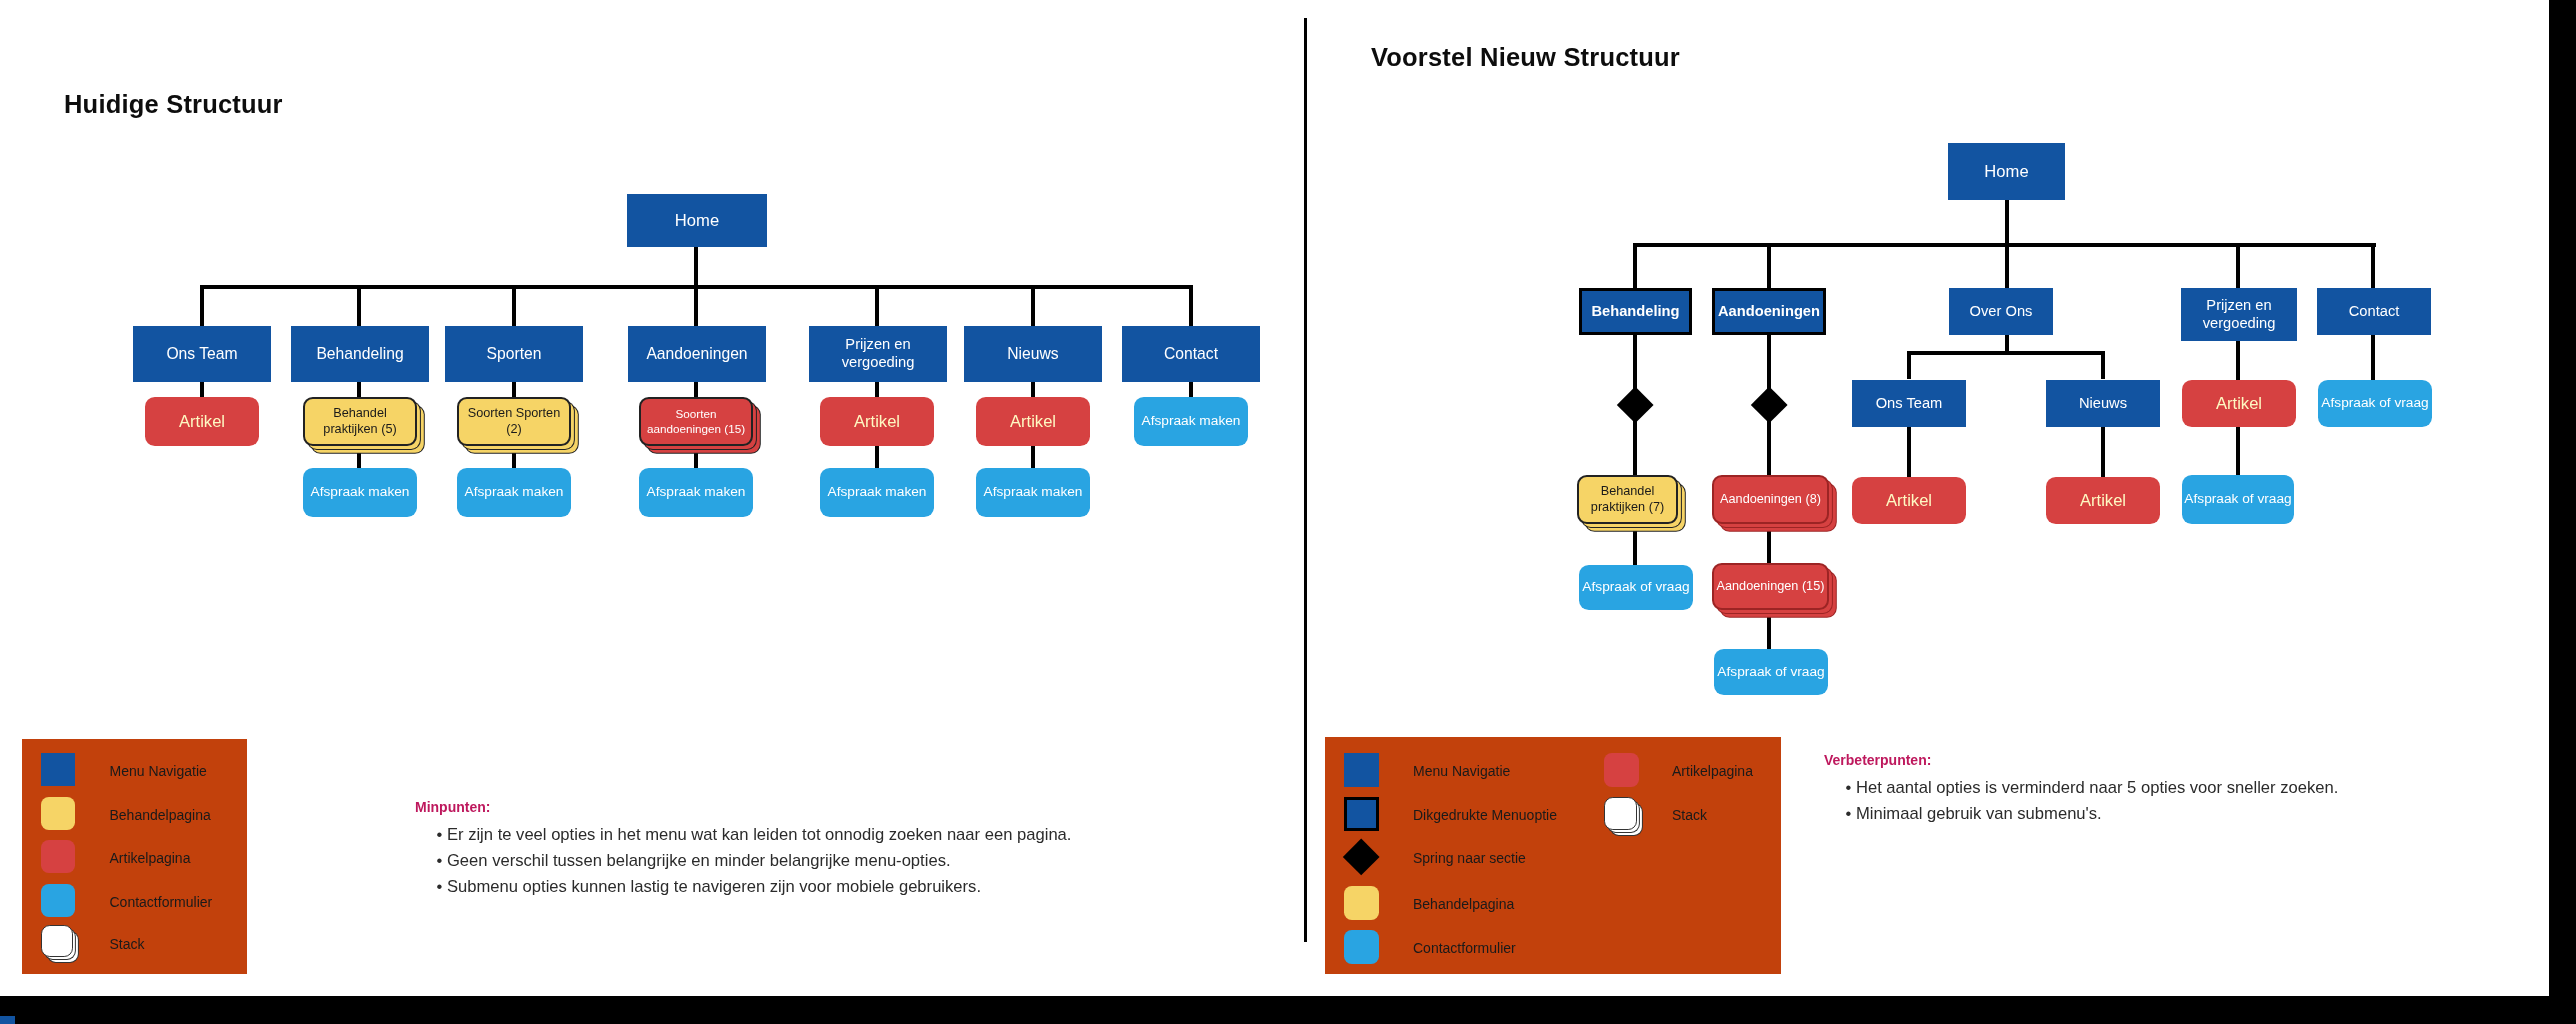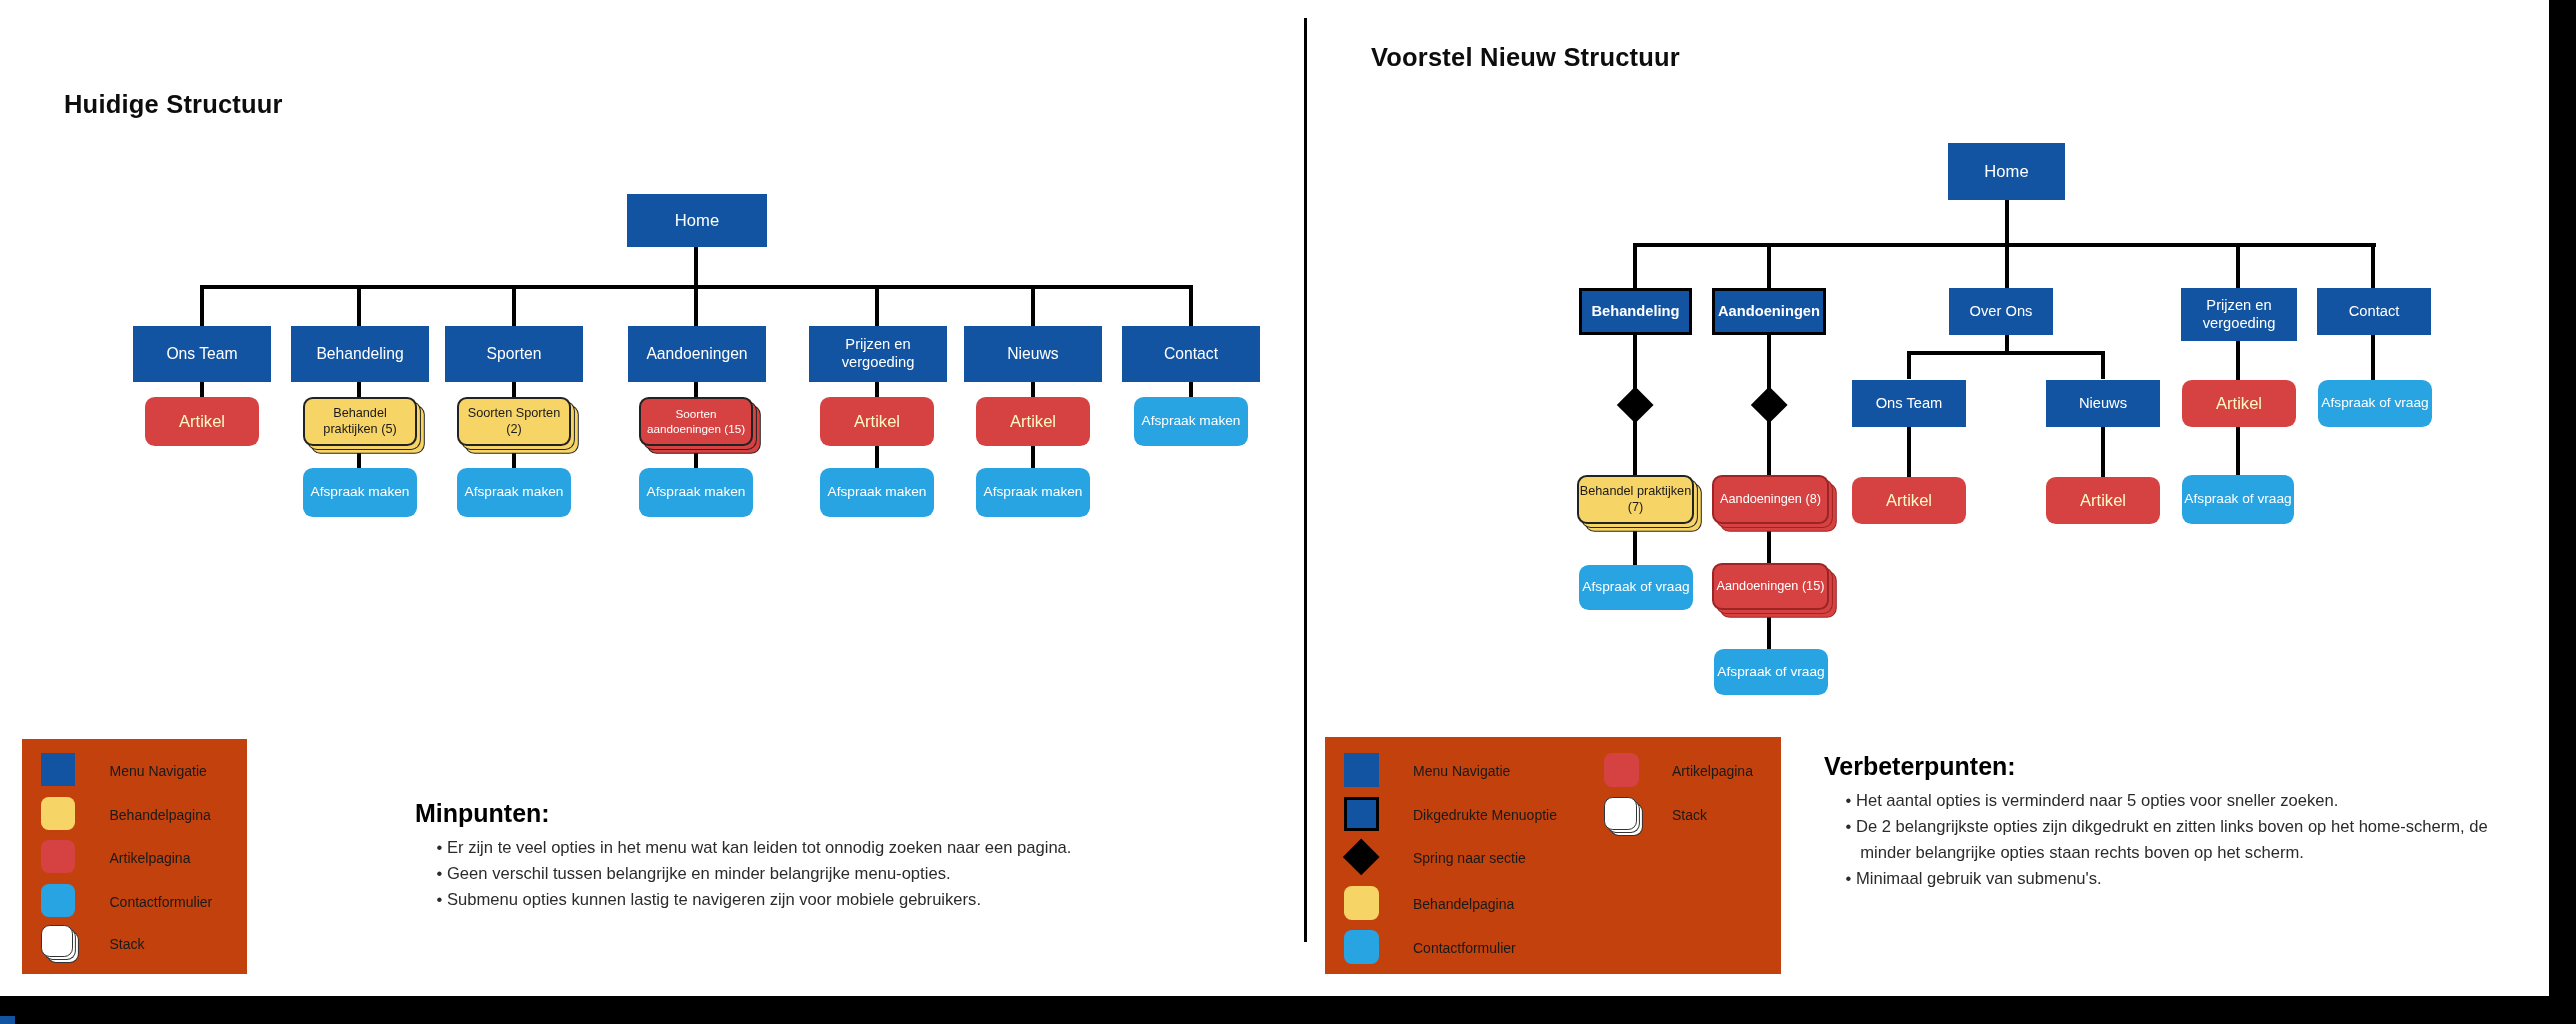--- a/index.html
+++ b/index.html
@@ -30,21 +30,21 @@
   .sw{position:absolute;box-sizing:border-box;}
   .sq{background:#1254A1;}
   .sq-bold{background:#1254A1;border:3.9px solid #000;}
   .r-yel{background:#F6D466;border-radius:7.8px;}
   .r-red{background:#D64141;border-radius:7.8px;}
   .r-lbl{background:#29A4E2;border-radius:7.8px;}
   .r-stk{background:#fff;border:1.5px solid #333;border-radius:8.8px;
          box-shadow:2.9px 2.9px 0 -1px #fff,2.9px 2.9px 0 0 #333,5.9px 5.9px 0 -1px #fff,5.9px 5.9px 0 0 #333;}
   .lg-label{position:absolute;font-size:14px;color:#1a1a1a;white-space:nowrap;}
   
-  .notes-title{font-size:25px;font-weight:bold;color:#000000;}
+  .notes-title{font-size:14px;font-weight:bold;color:#be185d;}
   .notes ul{list-style:none;margin:6.9px 0 0 0;padding:0 0 0 21.5px;font-size:16.6px;color:#2b2b2b;}
   .notes li{padding-left:14.7px;text-indent:-14.7px;line-height:26px;}
   .notes li::before{content:"• ";}
   .divider{position:absolute;background:#000;}
   .bar{position:absolute;background:#000;z-index:6;}
   .sliver{position:absolute;background:#1254A1;z-index:7;}
 </style>
 </head>
 <body>
 
@@ -157,21 +157,21 @@
   <div class="bx blue bold-border" style="left:1712px;top:288px;width:114px;height:47px;">Aandoeningen</div>
   <div class="bx blue small" style="left:1949px;top:288px;width:104px;height:47px;">Over Ons</div>
   <div class="bx blue small" style="left:2181px;top:288px;width:116px;height:53px;padding:0 13.7px;">Prijzen en vergoeding</div>
   <div class="bx blue small" style="left:2317px;top:288px;width:114px;height:47px;">Contact</div>
 
   <div class="bx blue small" style="left:1852px;top:380px;width:114px;height:47px;">Ons Team</div>
   <div class="bx blue small" style="left:2046px;top:380px;width:114px;height:47px;">Nieuws</div>
   <div class="bx red" style="left:2182px;top:380px;width:114px;height:47px;">Artikel</div>
   <div class="bx lblue" style="left:2318px;top:380px;width:114px;height:47px;">Afspraak of vraag</div>
 
-  <div class="bx yel stk-y" style="left:1577px;top:475px;width:117px;height:49px;">Behandel praktijken (7)</div>
+  <div class="bx yel stk-y" style="left:1577px;top:475px;width:101px;height:49px;">Behandel praktijken (7)</div>
   <div class="bx rstk rgt stk-rr" style="left:1712px;top:475px;width:117px;height:49px;">Aandoeningen (8)</div>
   <div class="bx red" style="left:1852px;top:477px;width:114px;height:47px;">Artikel</div>
   <div class="bx red" style="left:2046px;top:477px;width:114px;height:47px;">Artikel</div>
   <div class="bx lblue" style="left:2182px;top:475px;width:112px;height:49px;">Afspraak of vraag</div>
 
   <div class="bx lblue" style="left:1579px;top:565px;width:114px;height:45px;">Afspraak of vraag</div>
   <div class="bx rstk rgt stk-rr" style="left:1712px;top:563px;width:117px;height:47px;">Aandoeningen (15)</div>
 
   <div class="bx lblue" style="left:1714px;top:649px;width:114px;height:46px;">Afspraak of vraag</div>
 
@@ -189,21 +189,20 @@
     <span class="sw r-red" style="left:279px;top:15.7px;width:35px;height:34px;"></span>
     <span class="lg-label" style="left:347px;top:25.5px;">Artikelpagina</span>
     <span class="sw r-stk" style="left:279px;top:60px;width:33px;height:33px;"></span>
     <span class="lg-label" style="left:347px;top:70px;">Stack</span>
   </div>
 
   <div class="notes abs" style="left:1824px;top:752px;width:705px;">
     <div class="notes-title">Verbeterpunten:</div>
     <ul style="width:646px;">
       <li>Het aantal opties is verminderd naar 5 opties voor sneller zoeken.</li>
-      <li>De 2 belangrijkste opties zijn dikgedrukt en zitten links boven op het home-scherm, de minder belangrijke opties staan rechts boven op het scherm.</li>
       <li>Minimaal gebruik van submenu's.</li>
     </ul>
   </div>
 
   <div class="bar" style="left:2549px;top:0;width:27.4px;height:1024px;"></div>
   <div class="bar" style="left:0;top:996px;width:2576px;height:28px;"></div>
   <div class="sliver" style="left:0;top:1016px;width:14.7px;height:7.8px;"></div>
 
 </div>
 

